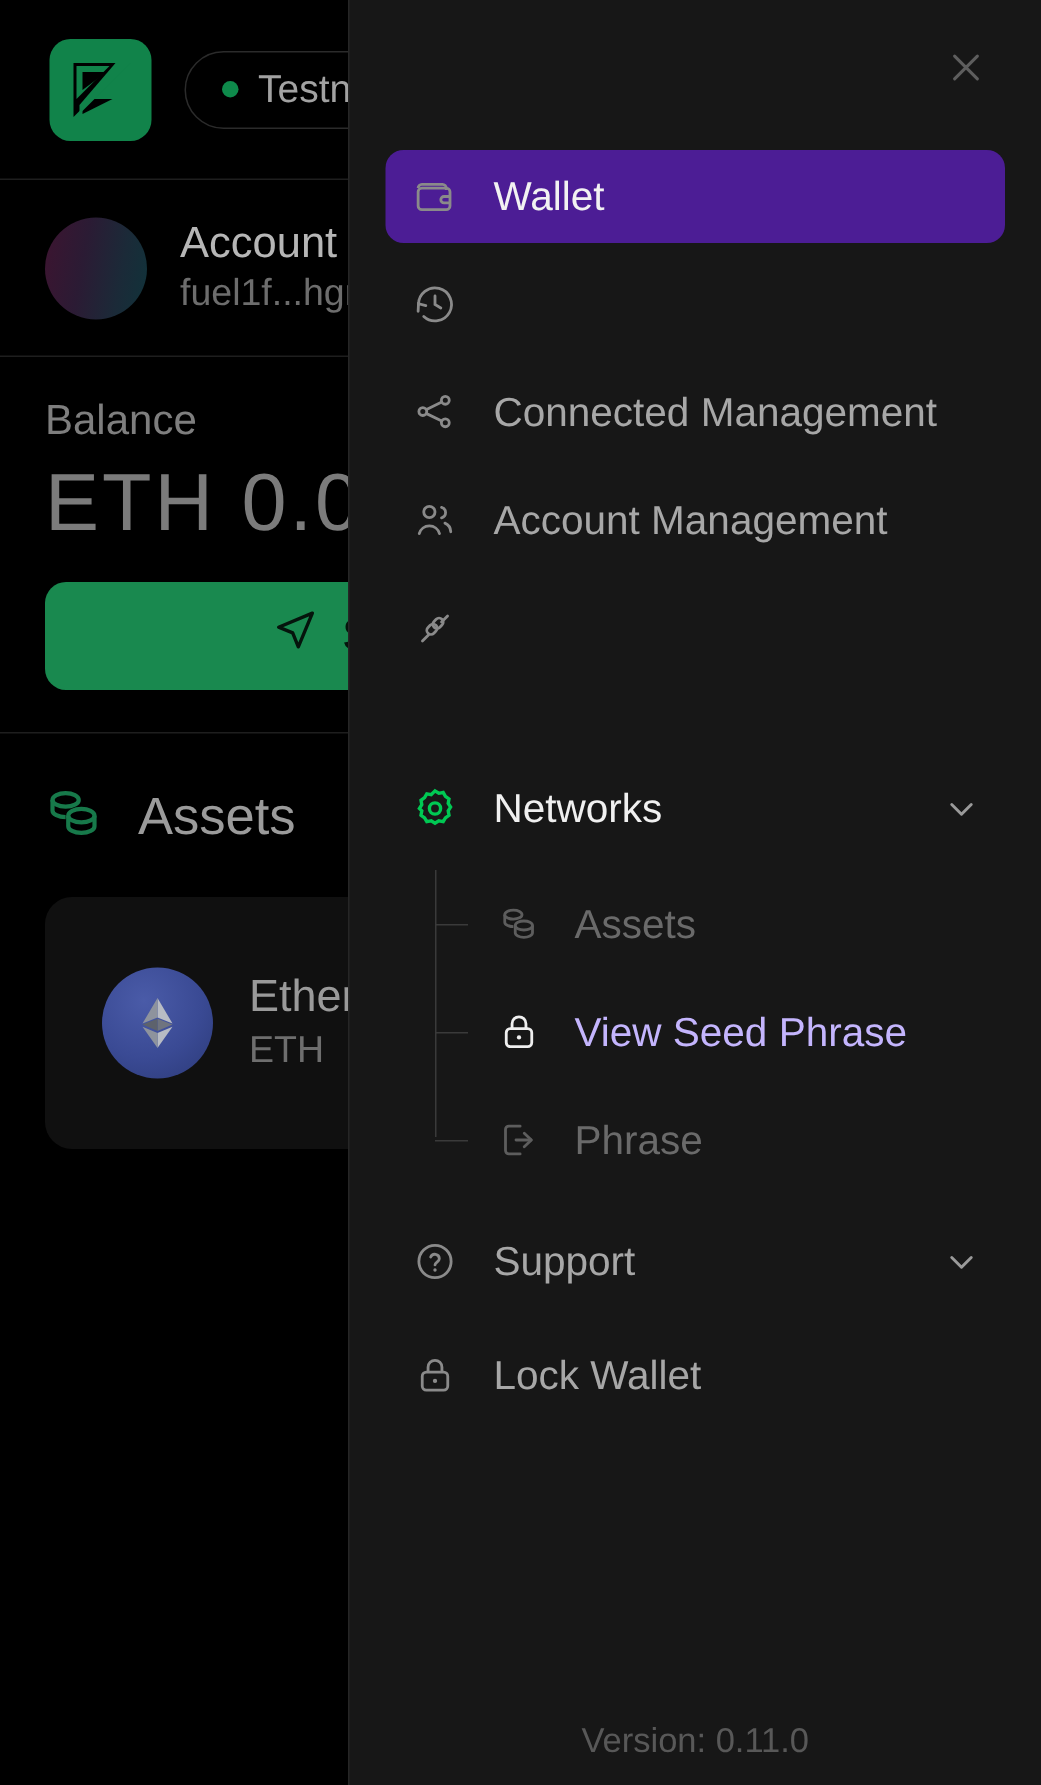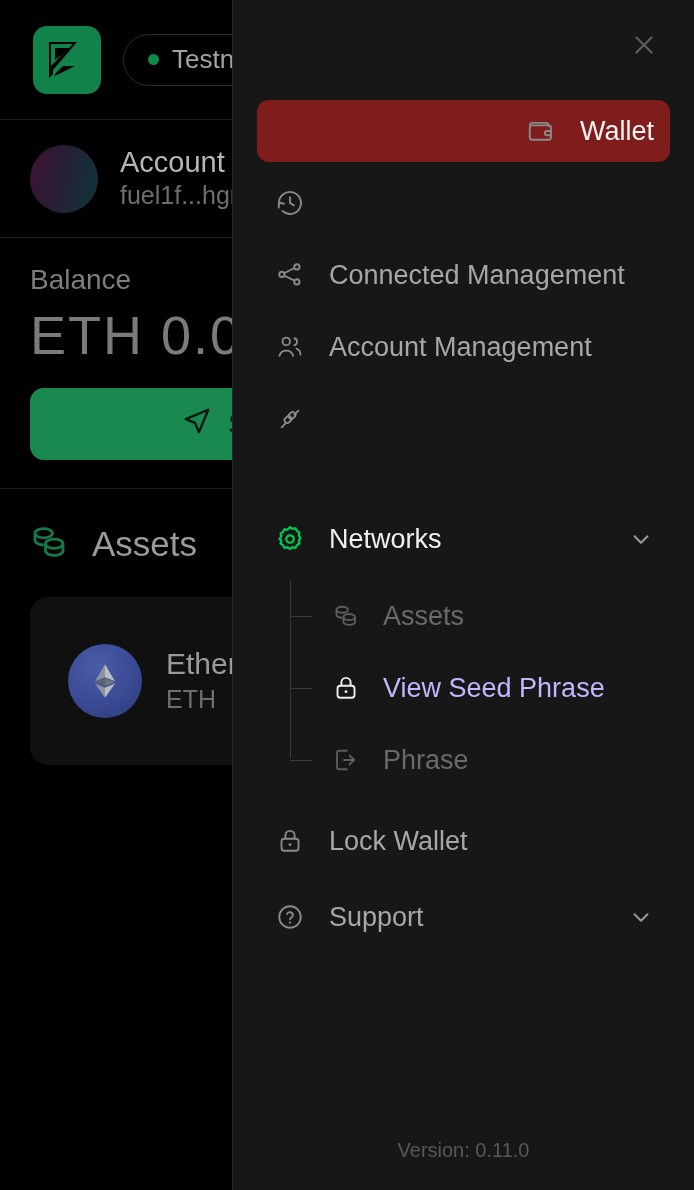--- a/index.html
+++ b/index.html
@@ -90,21 +90,21 @@
     width: 40px; height: 40px; display: flex; align-items: center; justify-content: center;
     background: none; border: none; cursor: pointer;
   }
 
   .menu { padding: 10px 24px 0 24px; flex: 1 1 auto; }
   .mi {
     height: 62px; display: flex; align-items: center; gap: 22px;
     border-radius: 12px; padding: 0 16px; margin-bottom: 10px;
     cursor: pointer; position: relative;
   }
-  .mi.active { background: #7f1d1d; justify-content: flex-end; }
+  .mi.active { background: #4c1d95; }
   .mi .lbl { font-size: 27px; color: #a7a7a7; white-space: nowrap; }
   .mi.active .lbl { color: #f2f2f2; }
   .ico { width: 34px; height: 34px; flex: none; display: flex; align-items: center; justify-content: center; }
 
   .grp-gap { height: 48px; }
 
   .mi.section .lbl { color: #f0f0f0; }
   .chev { margin-left: auto; display: flex; align-items: center; }
 
   .subtree { position: relative; margin: 4px 0 0 0; padding-left: 34px; }
@@ -117,22 +117,22 @@
     padding-left: 38px; position: relative; cursor: pointer;
   }
   .sub:before {
     content: ""; position: absolute; left: -1px; top: 50%;
     width: 22px; height: 1px; background: #3a3a3a;
   }
   .sub .lbl { font-size: 27px; color: #6a6a6a; white-space: nowrap; }
   .sub.bright .lbl { color: #c4b5fd; }
 
   .version {
-    text-align: center; color: #585858; font-size: 20px;
-    padding-bottom: 28px;
+    text-align: center; color: #585858; font-size: 23px;
+    padding-bottom: 16px;
   }
 </style>
 </head>
 <body>
 
 <div class="app">
 
   <div class="page">
 
     <div class="topbar">
@@ -321,43 +321,43 @@
               <path d="M10.4 12 H18.4"></path>
             </svg>
           </span>
           <span class="lbl">Phrase</span>
         </div>
 
       </div>
 
       <div class="mi" style="margin-top:14px;">
         <span class="ico">
+          <svg width="30" height="30" viewBox="0 0 24 24" fill="none" stroke="#8a8a8a" stroke-width="1.5" stroke-linecap="round">
+            <circle cx="12" cy="12" r="8.6"></circle>
+            <path d="M9.7 9.6 a2.4 2.4 0 0 1 4.6.9 c0 1.6-2.3 2-2.3 3.3"></path>
+            <circle cx="12" cy="16.5" r=".9" fill="#8a8a8a" stroke="none"></circle>
+          </svg>
+        </span>
+        <span class="lbl">Support</span>
+        <span class="chev">
+          <svg width="26" height="26" viewBox="0 0 24 24" fill="none" stroke="#9a9a9a" stroke-width="1.8" stroke-linecap="round" stroke-linejoin="round">
+            <path d="M6 9.5 L12 15.5 L18 9.5"></path>
+          </svg>
+        </span>
+      </div>
+
+      <div class="mi" style="margin-top:14px;">
+        <span class="ico">
           <svg width="30" height="30" viewBox="0 0 24 24" fill="none" stroke="#8a8a8a" stroke-width="1.5">
             <rect x="5.2" y="10.2" width="13.6" height="9.6" rx="2.2"></rect>
             <path d="M8.3 10.2 V7.6 a3.7 3.7 0 0 1 7.4 0 v2.6"></path>
             <circle cx="12" cy="14.9" r="1.15" fill="#8a8a8a" stroke="none"></circle>
           </svg>
         </span>
         <span class="lbl">Lock Wallet</span>
       </div>
 
-      <div class="mi" style="margin-top:14px;">
-        <span class="ico">
-          <svg width="30" height="30" viewBox="0 0 24 24" fill="none" stroke="#8a8a8a" stroke-width="1.5" stroke-linecap="round">
-            <circle cx="12" cy="12" r="8.6"></circle>
-            <path d="M9.7 9.6 a2.4 2.4 0 0 1 4.6.9 c0 1.6-2.3 2-2.3 3.3"></path>
-            <circle cx="12" cy="16.5" r=".9" fill="#8a8a8a" stroke="none"></circle>
-          </svg>
-        </span>
-        <span class="lbl">Support</span>
-        <span class="chev">
-          <svg width="26" height="26" viewBox="0 0 24 24" fill="none" stroke="#9a9a9a" stroke-width="1.8" stroke-linecap="round" stroke-linejoin="round">
-            <path d="M6 9.5 L12 15.5 L18 9.5"></path>
-          </svg>
-        </span>
-      </div>
-
     </div>
 
     <div class="version">Version: 0.11.0</div>
   </div>
 
 </div>
 
 </body></html>

